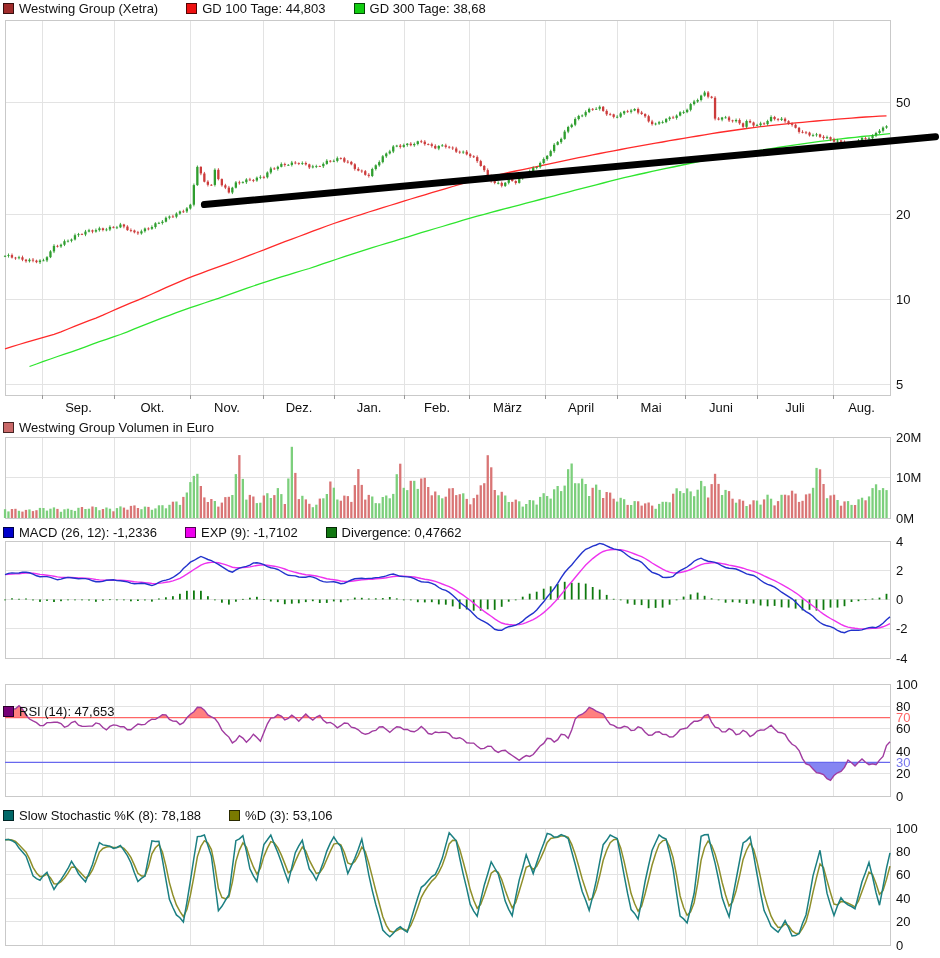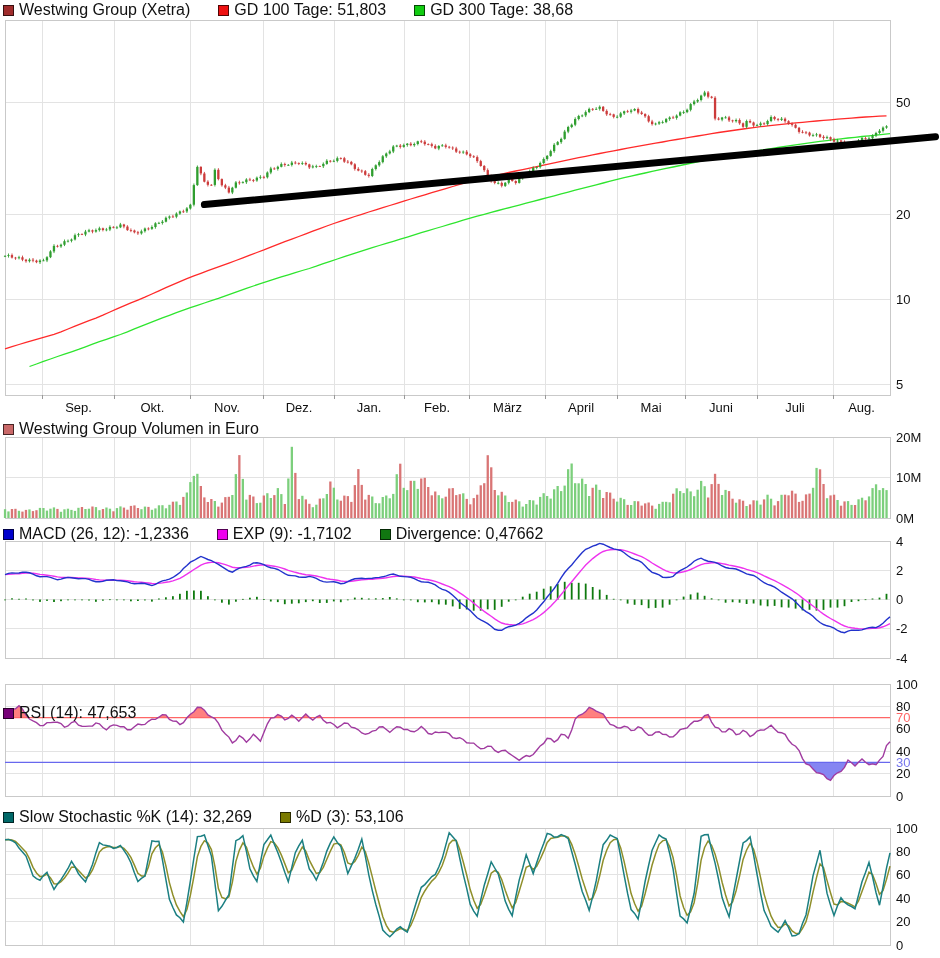--- a/index.html
+++ b/index.html
@@ -1,20 +1,20 @@
 <!DOCTYPE html>
 <html><head>
 <meta charset="utf-8">
 <style>
   html,body{margin:0;padding:0;background:#ffffff;}
   #chart-root{position:relative;width:940px;height:958px;background:#ffffff;
     font-family:"Liberation Sans", sans-serif;color:#111;overflow:hidden;}
   #chart-svg{position:absolute;left:0;top:0;}
   .legend{position:absolute;left:3px;display:flex;align-items:flex-end;gap:28px;
-    font-size:16px;color:#111;white-space:nowrap;}
+    font-size:13px;color:#111;white-space:nowrap;}
   .legend-item{display:flex;align-items:center;gap:5px;}
   .sq{display:inline-block;width:9px;height:9px;border:1px solid rgba(0,0,0,.65);box-sizing:content-box;}
 </style>
 </head>
 <body>
 
 <div id="chart-root">
 
   <svg id="chart-svg" width="940" height="958">
       <g>
@@ -1096,21 +1096,21 @@
       </g>
     </svg>
 
   <div class="legend" style="top:1px">
     <span class="legend-item">
       <span class="sq" style="background-color: rgb(160, 44, 44);"></span>
       <span>Westwing Group (Xetra)</span>
     </span>
     <span class="legend-item">
       <span class="sq" style="background-color: rgb(238, 17, 17);"></span>
-      <span>GD 100 Tage: 51,803</span>
+      <span>GD 100 Tage: 44,803</span>
     </span>
     <span class="legend-item">
       <span class="sq" style="background-color: rgb(17, 204, 17);"></span>
       <span>GD 300 Tage: 38,68</span>
     </span>
   </div>
 
   <div class="legend" style="top:420px">
     <span class="legend-item">
       <span class="sq" style="background-color: rgb(201, 104, 104);"></span>
@@ -1136,21 +1136,21 @@
   <div class="legend" style="top:704px">
     <span class="legend-item">
       <span class="sq" style="background-color: rgb(119, 0, 119);"></span>
       <span>RSI (14): 47,653</span>
     </span>
   </div>
 
   <div class="legend" style="top:808px">
     <span class="legend-item">
       <span class="sq" style="background-color: rgb(0, 104, 104);"></span>
-      <span>Slow Stochastic %K (14): 32,269</span>
+      <span>Slow Stochastic %K (8): 78,188</span>
     </span>
     <span class="legend-item">
       <span class="sq" style="background-color: rgb(122, 122, 0);"></span>
       <span>%D (3): 53,106</span>
     </span>
   </div>
 
 </div>
 
 </body></html>

